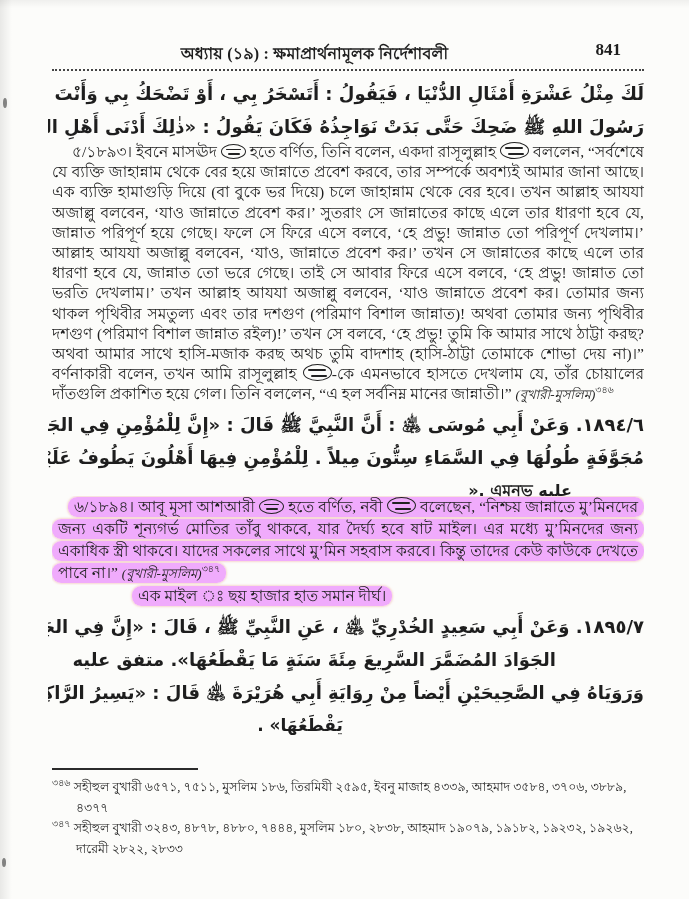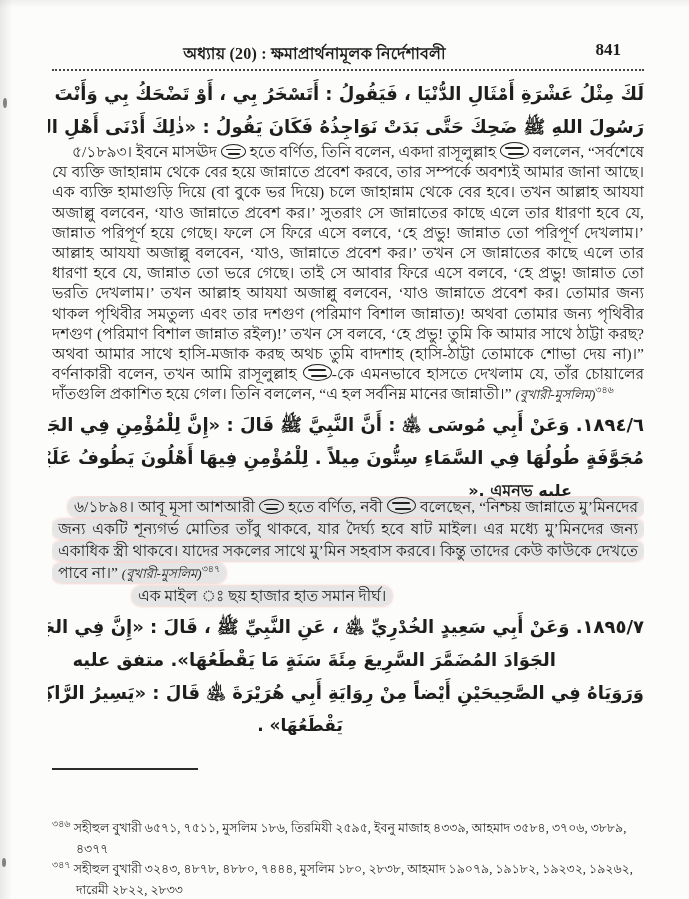--- a/index.html
+++ b/index.html
@@ -59,21 +59,21 @@
   }
   .p1893{top:142px;height:263px;}
   .p1894{top:496px;height:89px;line-height:22px;text-indent:16px;}
   .p1895{top:730px;height:23px;}
 
   .note-line{
     position:absolute;left:88px;top:585px;font-size:15.5px;line-height:22px;padding-left:44px;
   }
 
   .hl{
-    background:#e5e5e5;
+    background:#f0abfc;
     border-radius:9px;
     padding:1px 6px 2px 6px;
     -webkit-box-decoration-break:clone;box-decoration-break:clone;
     box-shadow:0 0 2px 1px rgba(240,170,163,.45);
   }
 
   .source{font-style:italic;font-size:13px;}
   sup.fnref{font-size:9.5px;vertical-align:super;line-height:0;}
 
   .honorific{
@@ -86,34 +86,34 @@
   .honorific.ra i:first-child{left:4px;right:4px;top:3.5px;}
   .honorific.ra i:last-child{left:6px;right:5px;bottom:3px;}
   .honorific.saw i:first-child{left:4px;right:5px;top:4px;}
   .honorific.saw i:last-child{left:7px;right:4px;bottom:3.5px;}
 
   .fn-rule{
     position:absolute;top:768px;left:52px;width:146px;height:0;
     border-top:2px solid #2b2b2b;
   }
   .footnotes{
-    position:absolute;top:818px;left:52px;width:600px;
+    position:absolute;top:777px;left:52px;width:600px;
     font-size:12.5px;line-height:20.5px;overflow:hidden;height:80px;
   }
   .footnote{padding-left:24px;text-indent:-24px;text-align:left;}
 </style>
 </head>
 <body>
 
 <div class="page">
 
   <div class="speck s1"></div>
   <div class="speck s2"></div>
 
-  <div class="chapter-title bn">অধ্যায় (20) : ক্ষমাপ্রার্থনামূলক নির্দেশাবলী</div>
+  <div class="chapter-title bn">অধ্যায় (১৯) : ক্ষমাপ্রার্থনামূলক নির্দেশাবলী</div>
   <div class="page-number">841</div>
   <div class="header-rule"></div>
 
   <div class="ar-block ar-b1">
     <div class="ar ar-line full">لَكَ مِثْلُ عَشْرَةِ أَمْثَالِ الدُّنْيَا ، فَيَقُولُ : أَتَسْخَرُ بِي ، أَوْ تَضْحَكُ بِي وَأَنْتَ المَلِكُ ؟» قَالَ : فَلَقَدْ رَأَيْتُ</div>
     <div class="ar ar-line full">رَسُولَ اللهِ ﷺ ضَحِكَ حَتَّى بَدَتْ نَوَاجِذُهُ فَكَانَ يَقُولُ : «ذٰلِكَ أَدْنَى أَهْلِ الجَنَّةِ مَنْزِلَةً». متفق عليه</div>
   </div>
 
   <div class="para p1893 bn"><span>৫/১৮৯৩। ইবনে মাসঊদ </span><span class="honorific ra"><i></i><i></i></span><span> হতে বর্ণিত, তিনি বলেন, একদা রাসূলুল্লাহ </span><span class="honorific saw"><i></i><i></i></span><span> বললেন, “সর্বশেষে যে ব্যক্তি জাহান্নাম থেকে বের হয়ে জান্নাতে প্রবেশ করবে, তার সম্পর্কে অবশ্যই আমার জানা আছে। এক ব্যক্তি হামাগুড়ি দিয়ে (বা বুকে ভর দিয়ে) চলে জাহান্নাম থেকে বের হবে। তখন আল্লাহ আযযা অজাল্লু বলবেন, ‘যাও জান্নাতে প্রবেশ কর।’ সুতরাং সে জান্নাতের কাছে এলে তার ধারণা হবে যে, জান্নাত পরিপূর্ণ হয়ে গেছে। ফলে সে ফিরে এসে বলবে, ‘হে প্রভু! জান্নাত তো পরিপূর্ণ দেখলাম।’ আল্লাহ আযযা অজাল্লু বলবেন, ‘যাও, জান্নাতে প্রবেশ কর।’ তখন সে জান্নাতের কাছে এলে তার ধারণা হবে যে, জান্নাত তো ভরে গেছে। তাই সে আবার ফিরে এসে বলবে, ‘হে প্রভু! জান্নাত তো ভরতি দেখলাম।’ তখন আল্লাহ আযযা অজাল্লু বলবেন, ‘যাও জান্নাতে প্রবেশ কর। তোমার জন্য থাকল পৃথিবীর সমতুল্য এবং তার দশগুণ (পরিমাণ বিশাল জান্নাত)! অথবা তোমার জন্য পৃথিবীর দশগুণ (পরিমাণ বিশাল জান্নাত রইল)!’ তখন সে বলবে, ‘হে প্রভু! তুমি কি আমার সাথে ঠাট্টা করছ? অথবা আমার সাথে হাসি-মজাক করছ অথচ তুমি বাদশাহ (হাসি-ঠাট্টা তোমাকে শোভা দেয় না)।” বর্ণনাকারী বলেন, তখন আমি রাসূলুল্লাহ </span><span class="honorific saw"><i></i><i></i></span><span>-কে এমনভাবে হাসতে দেখলাম যে, তাঁর চোয়ালের দাঁতগুলি প্রকাশিত হয়ে গেল। তিনি বললেন, “এ হল সর্বনিম্ন মানের জান্নাতী।” </span><span class="source">(বুখারী-মুসলিম)</span><sup class="fnref">৩৪৬</sup></div>
 

